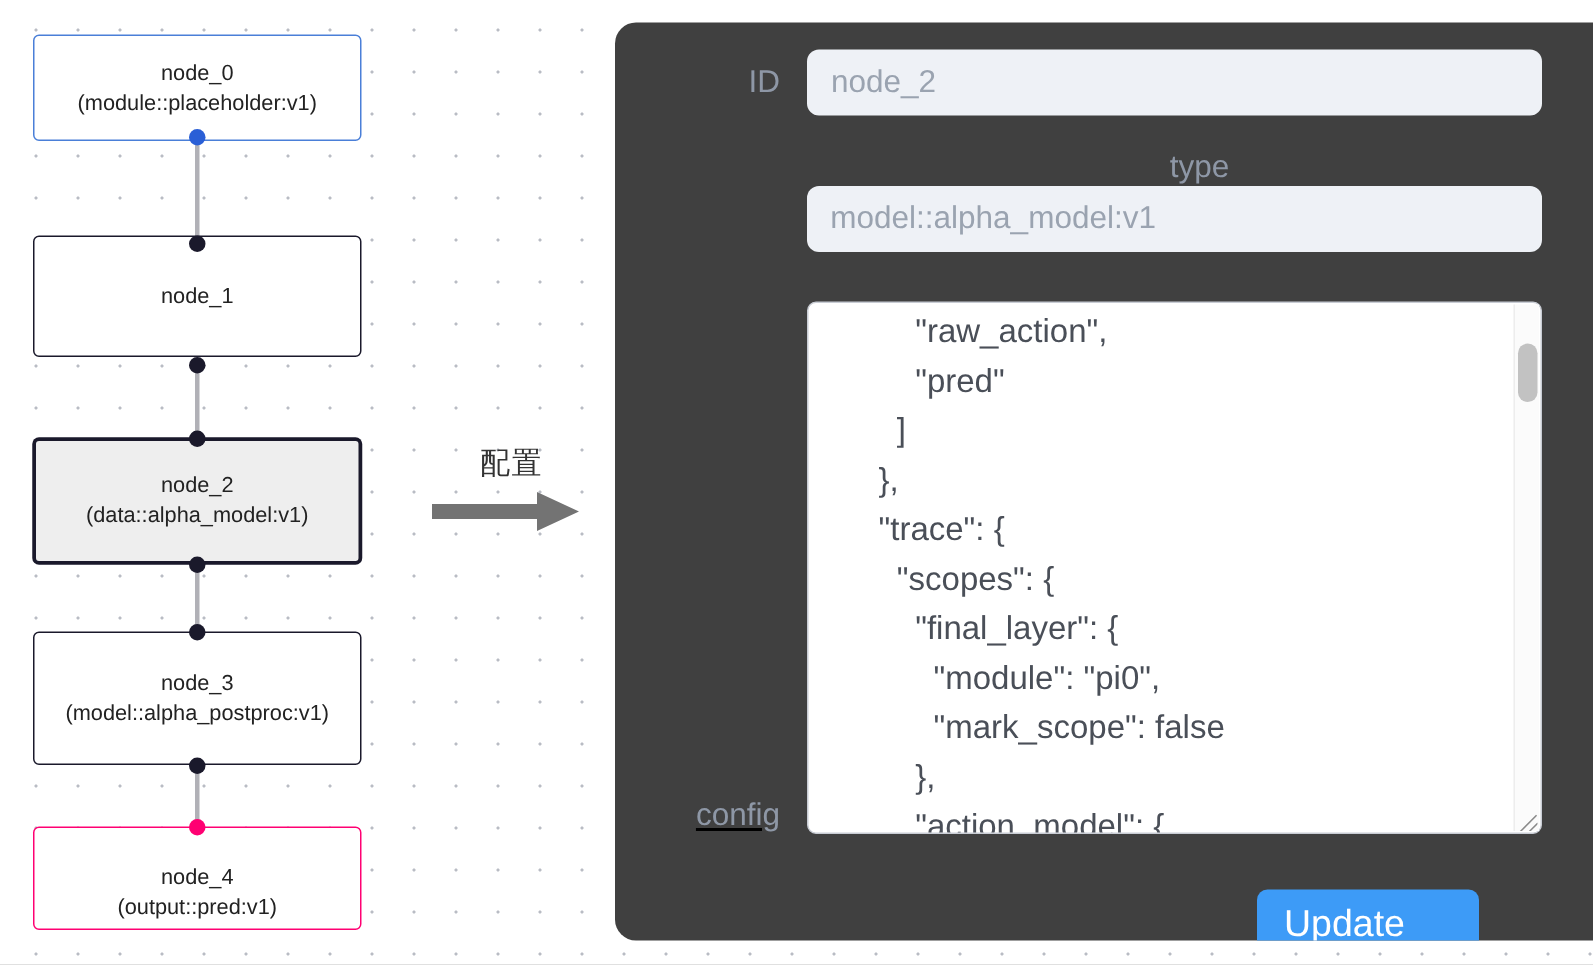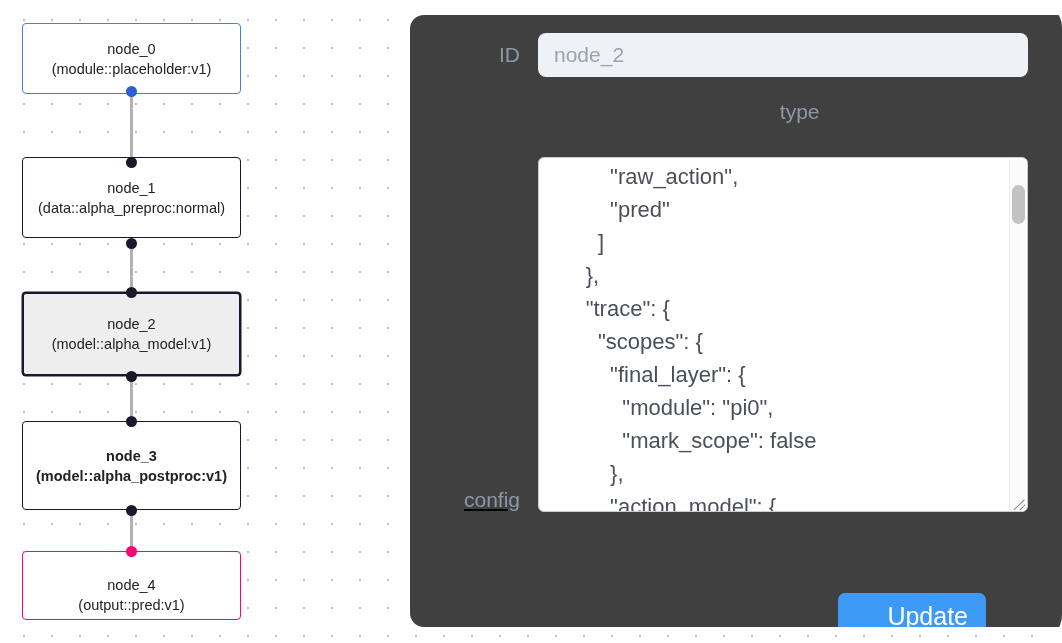--- a/index.html
+++ b/index.html
@@ -10,21 +10,20 @@
   }
   body {
     font-family: "Liberation Sans", "DejaVu Sans", sans-serif;
   }
   #screen {
     position: relative;
     width: 1062px;
     height: 643px;
     overflow: hidden;
     background: #ffffff;
-    border-radius: 28px;
   }
 
   
   #flow-canvas {
     position: absolute;
     left: 0;
     top: 0;
     width: 1062px;
     height: 643px;
     background-color: #ffffff;
@@ -215,72 +214,79 @@
     min-width: 148px;
     height: 47px;
     background: #3d9bf7;
     color: #ffffff;
     border: none;
     border-radius: 7px;
     font-size: 25px;
     font-family: "Liberation Sans", "DejaVu Sans", sans-serif;
     cursor: pointer;
     padding: 0 18px;
-    text-align: right;
+    text-align: left;
     z-index: 7;
   }
 </style>
 </head>
 <body>
 
 <div id="screen">
 
   <div id="flow-canvas">
 
     <div class="edge" style="top:92px;height:72px;"></div>
     <div class="edge" style="top:243px;height:50px;"></div>
     <div class="edge" style="top:375px;height:47px;"></div>
     <div class="edge" style="top:510px;height:40px;"></div>
 
     <div class="node input-node" style="top:23px;height:71px;">
       <div class="node-label"><span>node_0</span><br><span>(module::placeholder:v1)</span></div>
     </div>
     <div class="node" style="top:157px;height:81px;">
-      <div class="node-label"><span>node_1</span><br><span>(data::alpha_preproc:normal)</span></div>
+      <div class="node-label"><span>node_1</span><br></div>
     </div>
     <div class="node selected" style="top:292px;height:84px;">
-      <div class="node-label"><span>node_2</span><br><span>(model::alpha_model:v1)</span></div>
-    </div>
-    <div class="node" style="top:421px;height:89px;font-weight:bold;">
+      <div class="node-label"><span>node_2</span><br><span>(data::alpha_model:v1)</span></div>
+    </div>
+    <div class="node" style="top:421px;height:89px;">
       <div class="node-label"><span>node_3</span><br><span>(model::alpha_postproc:v1)</span></div>
     </div>
     <div class="node output-node" style="top:551px;height:69px;">
       <div class="node-label"><span>node_4</span><br><span>(output::pred:v1)</span></div>
     </div>
 
     <div class="handle src-blue" style="top:86px;"></div>
     <div class="handle" style="top:157px;"></div>
     <div class="handle" style="top:238px;"></div>
     <div class="handle" style="top:287px;"></div>
     <div class="handle" style="top:371px;"></div>
     <div class="handle" style="top:416px;"></div>
     <div class="handle" style="top:505px;"></div>
     <div class="handle pink" style="top:546px;"></div>
   </div>
 
+  <div id="arrow-group">
+    <div id="arrow-caption">配置</div>
+    <svg id="arrow-shape" width="100" height="30" viewBox="0 0 100 30">
+      <path d="M0 10 L70 10 L70 2 L98 15 L70 28 L70 20 L0 20 Z" fill="#737373"></path>
+    </svg>
+  </div>
 
   <div id="config-panel">
 
     <div class="field-row" id="row-id">
       <div class="field-label">ID</div>
       <input class="field-input" type="text" value="node_2" style="">
     </div>
 
     <div class="field-row" id="row-type">
       <div class="field-label">type</div>
+      <input class="field-input" type="text" value="model::alpha_model:v1" style="">
     </div>
 
     <div id="row-config">
       <div class="field-label">config</div>
       <div id="config-textarea-wrap">
         <textarea id="config-textarea" spellcheck="false" style="">          "raw_action",
           "pred"
         ]
       },
       "trace": {

